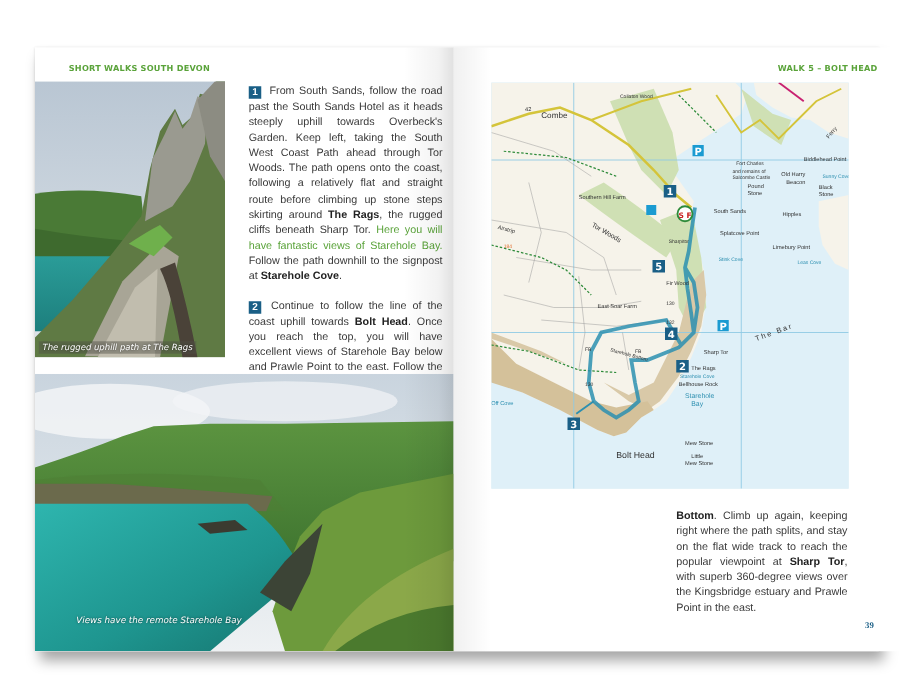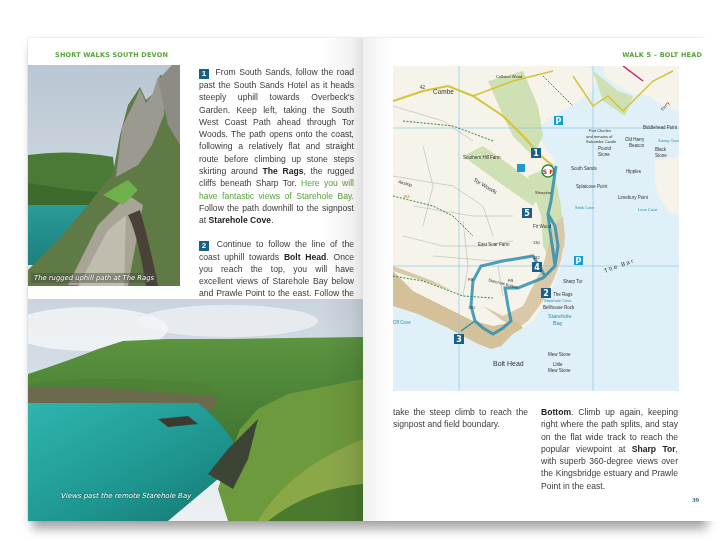--- a/index.html
+++ b/index.html
@@ -139,21 +139,21 @@
         <path d="M0 75 Q40 62 70 50 L95 42 L140 40 L200 40 L335 38 L335 150 L0 150Z" fill="url(#hill)"></path>
         <path d="M0 85 Q80 75 180 85 L200 110 L0 110Z" fill="#4e7e36" opacity="0.6"></path>
         <path d="M0 88 L60 88 Q120 92 190 98 L185 110 L0 108Z" fill="#6b6a4c"></path>
         <path d="M0 104 L170 104 Q190 120 200 135 L210 150 L190 180 L140 222 L0 222Z" fill="url(#sea2)"></path>
         <path d="M200 222 L190 190 L200 160 L212 130 L230 110 L260 95 L335 80 L335 222Z" fill="#6d9a3c"></path>
         <path d="M180 175 L200 150 L215 135 L230 120 L220 160 L205 190Z" fill="#3c4436"></path>
         <path d="M230 222 Q260 170 335 140 L335 222Z" fill="#8ba849"></path>
         <path d="M240 222 Q280 190 335 185 L335 222Z" fill="#4b7a2e"></path>
         <path d="M130 120 L160 117 L170 125 L140 128Z" fill="#3b3b30"></path>
       </svg>
-      <div class="caption cap-bay">Views past the remote Starehole Bay</div>
+      <div class="caption cap-bay">Views have the remote Starehole Bay</div>
     </div>
 
     <div class="gutter-left"></div>
   </div>
 
   <div class="page page-right">
     <div class="running-head rh-right">WALK 5 – BOLT HEAD</div>
 
     <div class="map">
       <svg width="286" height="325" viewBox="0 0 286 325">
@@ -275,23 +275,20 @@
           <text x="205" y="84" font-size="4.5">Pound</text>
           <text x="205" y="90" font-size="4.5">Stone</text>
           <text x="262" y="85" font-size="4.5">Black</text>
           <text x="262" y="91" font-size="4.5">Stone</text>
           <text x="270" y="45" font-size="4.5" transform="rotate(-50 270 45)">Ferry</text>
         </g>
       </svg>
     </div>
 
     <div class="text-col col-r1">
-      <p class="para">
-        <span>take the steep climb to reach the signpost and field boundary.</span>
-      </p>
     </div>
 
     <div class="text-col col-r2">
       <p class="para">
         <span class="b">Bottom</span><span>. Climb up again, keeping right where the path splits, and stay on the flat wide track to reach the popular viewpoint at </span><span class="b">Sharp Tor</span><span>, with superb 360-degree views over the Kingsbridge estuary and Prawle Point in the east.</span>
       </p>
     </div>
 
     <div class="page-num">39</div>
     <div class="gutter-right"></div>

